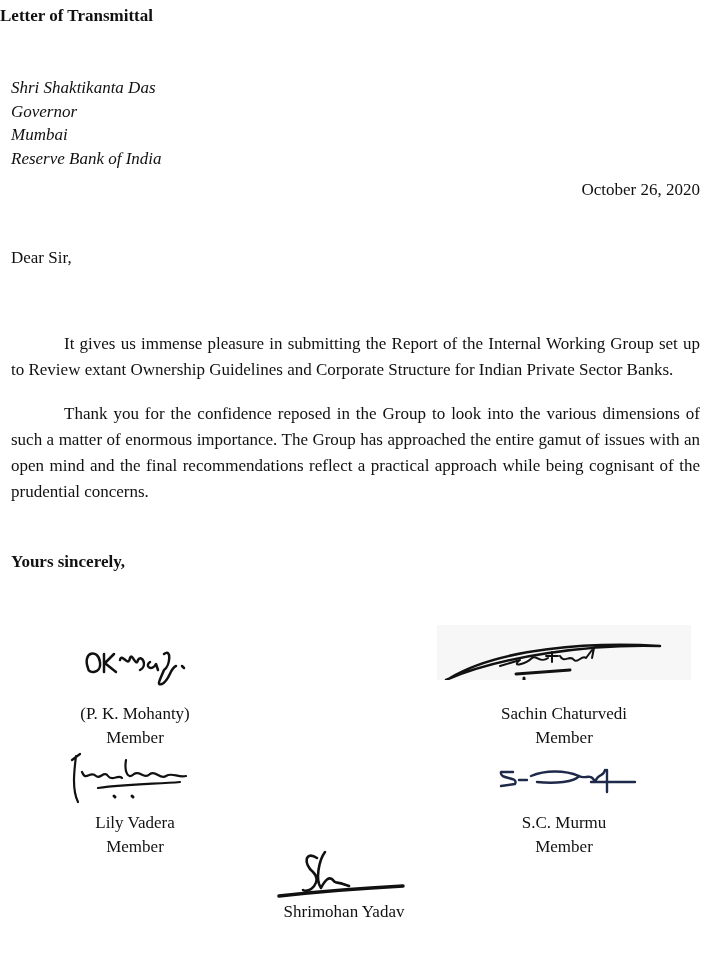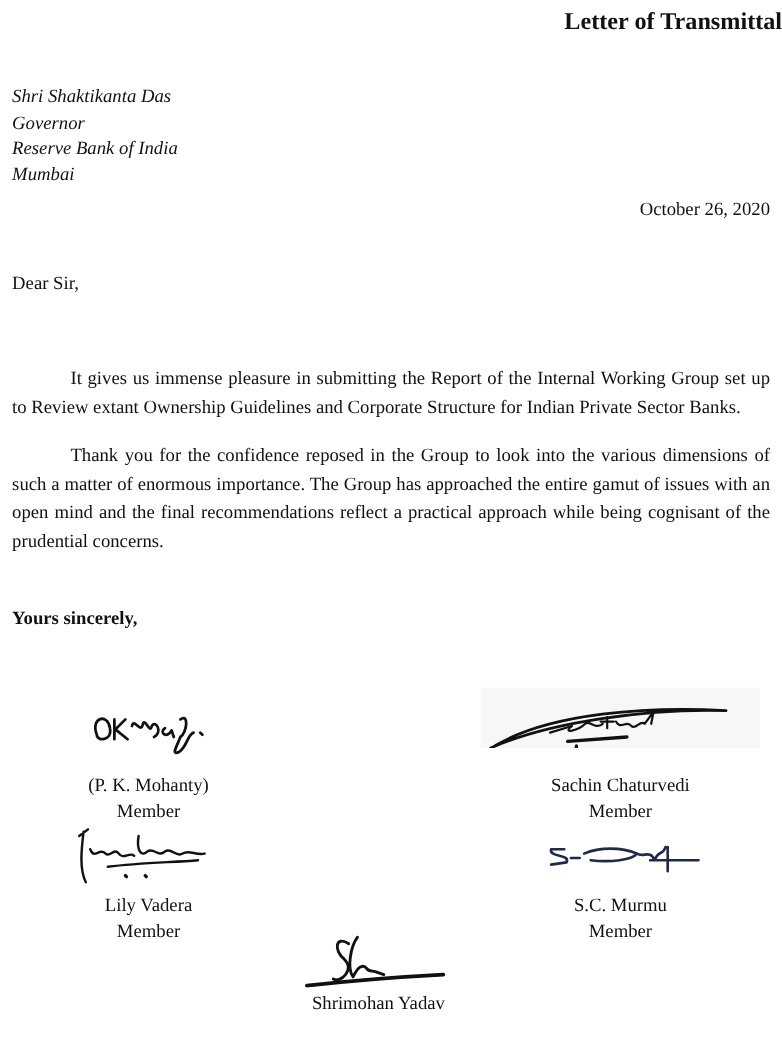--- a/index.html
+++ b/index.html
@@ -3,22 +3,22 @@
 <meta charset="utf-8">
 <style>
   html, body { margin: 0; padding: 0; background: #ffffff; }
   body {
     width: 711px; height: 966px; position: relative; overflow: hidden;
     font-family: "Liberation Serif", "DejaVu Serif", serif;
     color: #111111;
     font-size: 17px;
   }
   .title {
-    position: absolute; top: 6px; left: 0; width: 711px; text-align: right;
-    font-weight: bold; font-size: 22px;
+    position: absolute; top: 6px; left: 0; width: 711px; text-align: left;
+    font-weight: bold; font-size: 17px;
   }
   .addr { position: absolute; left: 11px; top: 76px; line-height: 23.5px; }
   .addr div { margin: 0; font-style: italic; }
   .date { position: absolute; right: 11px; top: 180px; }
   .salutation { position: absolute; left: 11px; top: 248px; }
   .body-text {
     position: absolute; left: 11px; width: 689px; top: 313px;
     text-align: justify; line-height: 26px;
   }
   .body-text p { margin: 18px 0 6px 0; text-indent: 53px; }
@@ -28,22 +28,22 @@
   svg path { fill: none; stroke: #111; stroke-linecap: round; stroke-linejoin: round; }
 </style>
 </head>
 <body>
 
 <div class="title">Letter of Transmittal</div>
 
 <div class="addr">
   <div>Shri Shaktikanta Das</div>
   <div>Governor</div>
+  <div>Mumbai</div>
   <div>Reserve Bank of India</div>
-  <div>Mumbai</div>
 </div>
 
 <div class="date">October 26, 2020</div>
 
 <div class="salutation">Dear Sir,</div>
 
 <div class="body-text">
   <p>It gives us immense pleasure in submitting the Report of the Internal Working Group set up to Review extant Ownership Guidelines and Corporate Structure for Indian Private Sector Banks.</p>
   <p>Thank you for the confidence reposed in the Group to look into the various dimensions of such a matter of enormous importance. The Group has approached the entire gamut of issues with an open mind and the final recommendations reflect a practical approach while being cognisant of the prudential concerns.</p>
 </div>

